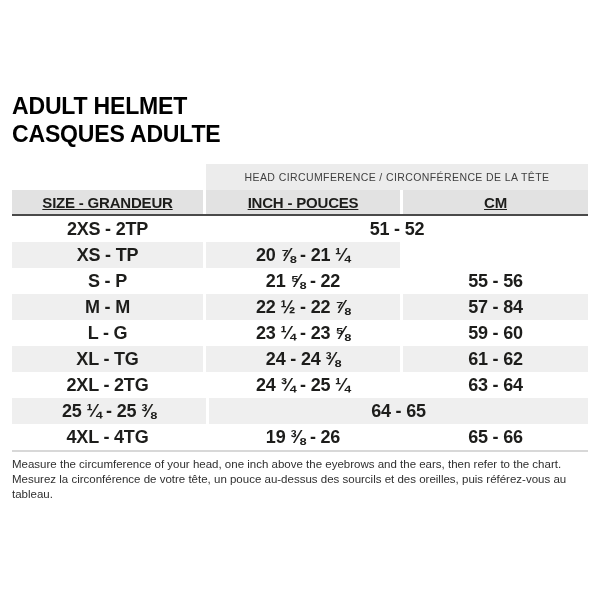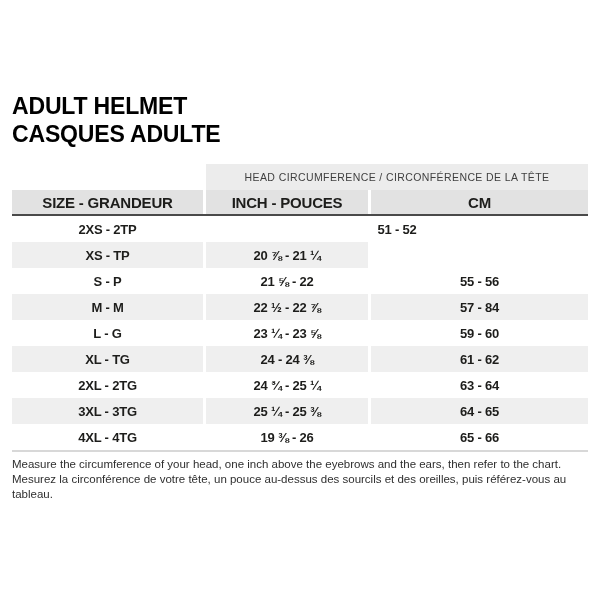--- a/index.html
+++ b/index.html
@@ -33,27 +33,27 @@
   .band-spacer{width:194px;flex:none;background:#fff;}
   .band{
     flex:1;background:var(--band-bg);
     display:flex;align-items:center;justify-content:center;
     font-size:10.5px;letter-spacing:0.4px;color:var(--muted);
   }
 
   .trow{display:flex;height:26px;column-gap:3px;}
   .cell{
     display:flex;align-items:center;justify-content:center;
-    font-weight:700;font-size:13px;letter-spacing:-0.2px;
+    font-weight:700;font-size:18px;letter-spacing:-0.2px;
   }
   .c1{width:191px;flex:none;}
-  .c2{width:162px;flex:none;}
+  .c2{width:194px;flex:none;}
   .c3{flex:1;}
 
-  .header-row{border-bottom:2px solid var(--header-underline);height:26px;}
+  .header-row{border-bottom:2px solid var(--header-underline);height:26px;text-decoration:underline;}
   .header-row .cell{background:var(--header-row-bg);font-size:15px;}
 
   .rows .trow:nth-child(odd) .cell{background:var(--row-bg);}
   .rows .trow:nth-child(even) .cell{background:var(--row-alt-bg);}
   .rows{border-bottom:2px solid #d8d8d8;}
 
   .footer{
     position:absolute;left:12px;top:457px;width:576px;
     font-size:11.5px;line-height:15px;color:#2f2f2f;letter-spacing:0;
   }
@@ -109,21 +109,20 @@
           <div class="cell c1">XL - TG</div>
           <div class="cell c2">24 - 24 ⅜</div>
           <div class="cell c3">61 - 62</div>
         </div>
         <div class="trow">
           <div class="cell c1">2XL - 2TG</div>
           <div class="cell c2">24 ¾ - 25 ¼</div>
           <div class="cell c3">63 - 64</div>
         </div>
         <div class="trow">
-          <div class="cell c1">3XL - 3TG</div>
           <div class="cell c2">25 ¼ - 25 ⅜</div>
           <div class="cell c3">64 - 65</div>
         </div>
         <div class="trow">
           <div class="cell c1">4XL - 4TG</div>
           <div class="cell c2">19 ⅜ - 26</div>
           <div class="cell c3">65 - 66</div>
         </div>
       </div>
 

